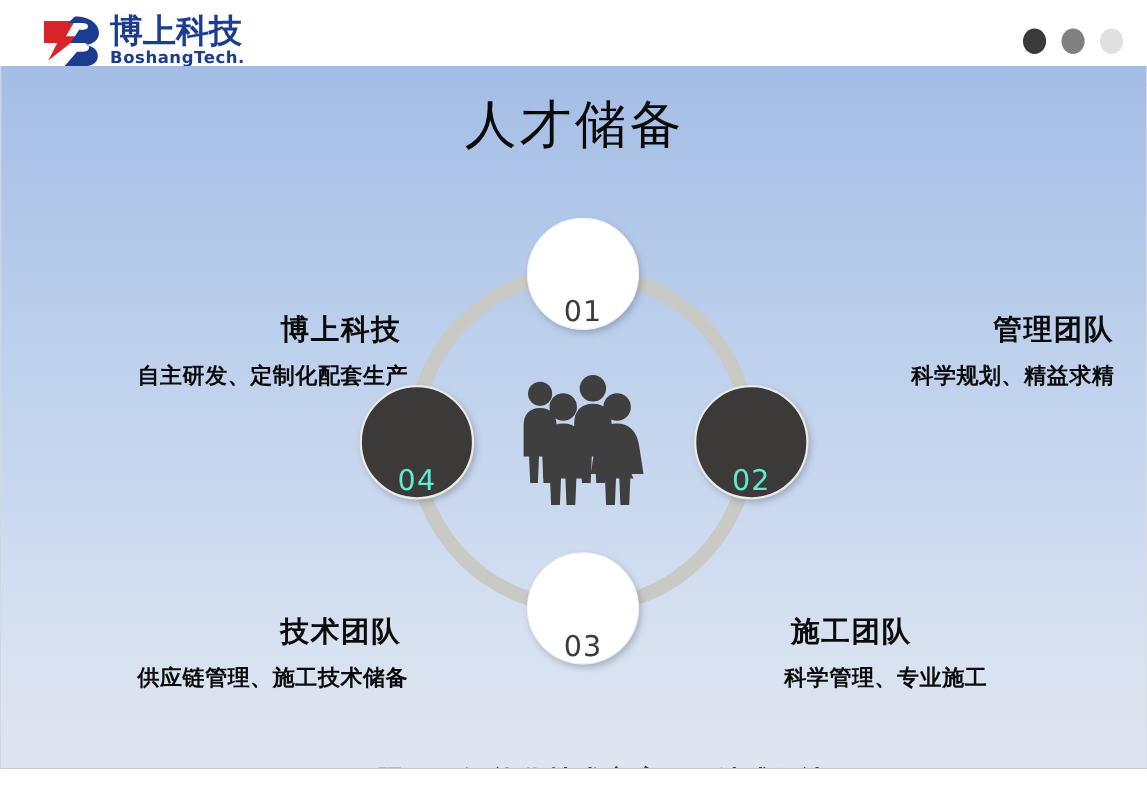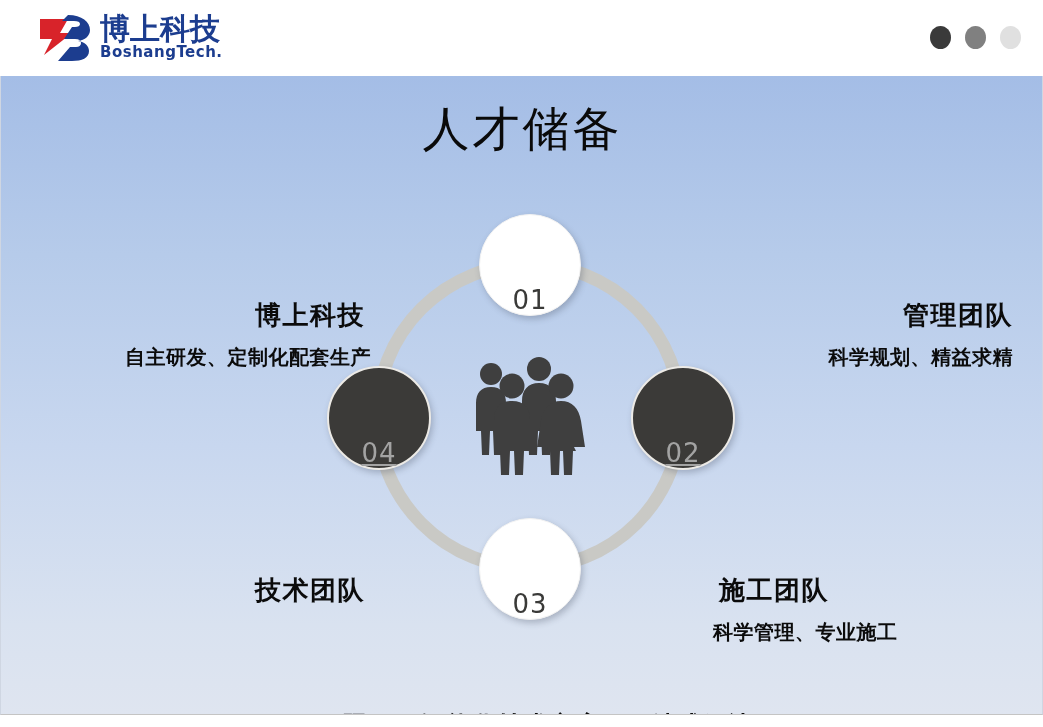--- a/index.html
+++ b/index.html
@@ -67,21 +67,21 @@
     align-items: center;
   }
   .dot { width: 21px; height: 23px; border-radius: 50%; }
   .dot.d1 { background: #3a3a3a; }
   .dot.d2 { background: #808080; }
   .dot.d3 { background: #e0e0e0; }
 
   
   #body-area {
     position: absolute;
-    left: 0; top: 76px;
+    left: 0; top: 60px;
     width: 1043px;
     height: 639px;
     background: linear-gradient(180deg, #a4bde6 0%, #b6cbea 28%, #c8d7ef 58%, #d9e2f0 86%, #dfe5f0 100%);
     border-left: 1px solid #cfd6e2;
     border-right: 1px solid #cfd6e2;
     border-bottom: 1px solid #c4c4c4;
     box-sizing: border-box;
     overflow: hidden;
   }
   #bottom-shadow {
@@ -135,23 +135,22 @@
     letter-spacing: 1px;
     box-shadow: 2px 3px 6px rgba(70,80,100,0.32);
   }
   .node.light {
     background: #ffffff;
     color: #3a3a38;
     border: 1px solid #f2f2f2;
   }
   .node.dark {
     background: #3b3a38;
-    color: #a3a3a3;
+    color: #5eead4;
     border: 2px solid #eceae6;
-    text-decoration: underline;
   }
   #node-01 { left: 160px; top: 8px; }
   #node-02 { left: 312px; top: 160px; }
   #node-03 { left: 160px; top: 312px; }
   #node-04 { left: 8px;   top: 160px; }
 
   
   .quad {
     position: absolute;
     font-family: "Liberation Sans", sans-serif;
@@ -269,20 +268,21 @@
       <div class="q-sub">自主研发、定制化配套生产</div>
     </div>
 
     <div class="quad" id="quad-tr">
       <div class="q-title">管理团队</div>
       <div class="q-sub">科学规划、精益求精</div>
     </div>
 
     <div class="quad" id="quad-bl">
       <div class="q-title">技术团队</div>
+      <div class="q-sub">供应链管理、施工技术储备</div>
     </div>
 
     <div class="quad" id="quad-br">
       <div class="q-title">施工团队</div>
       <div class="q-sub">科学管理、专业施工</div>
     </div>
 
     <div id="footer-caption">工程照明及智能化技术方案– 一站式解决</div>
   </div>
 

